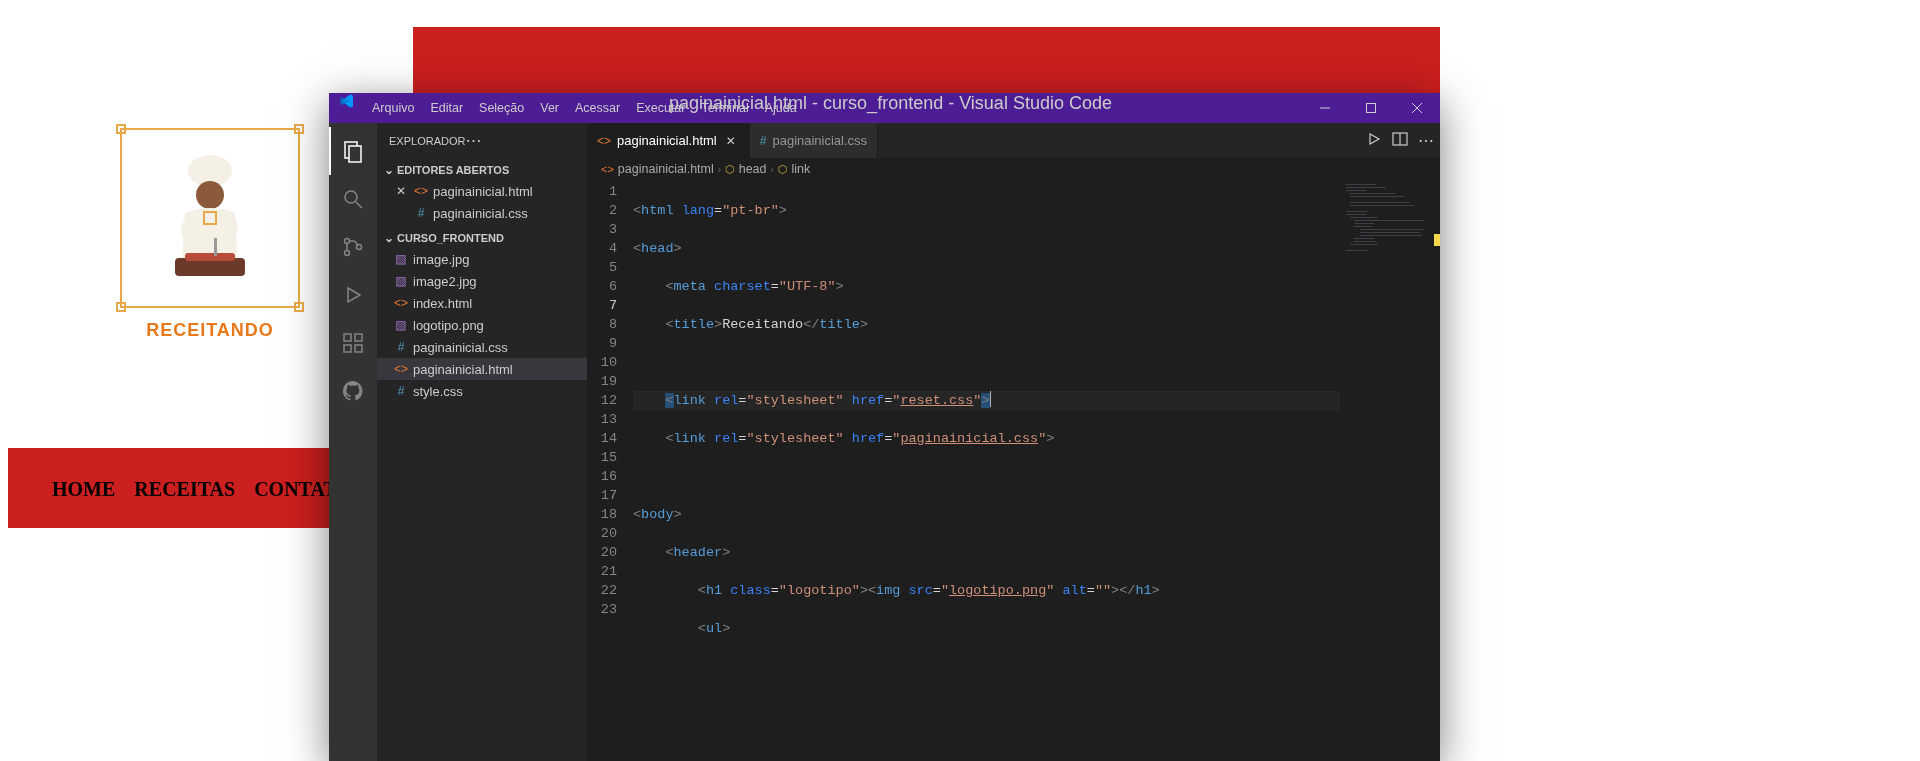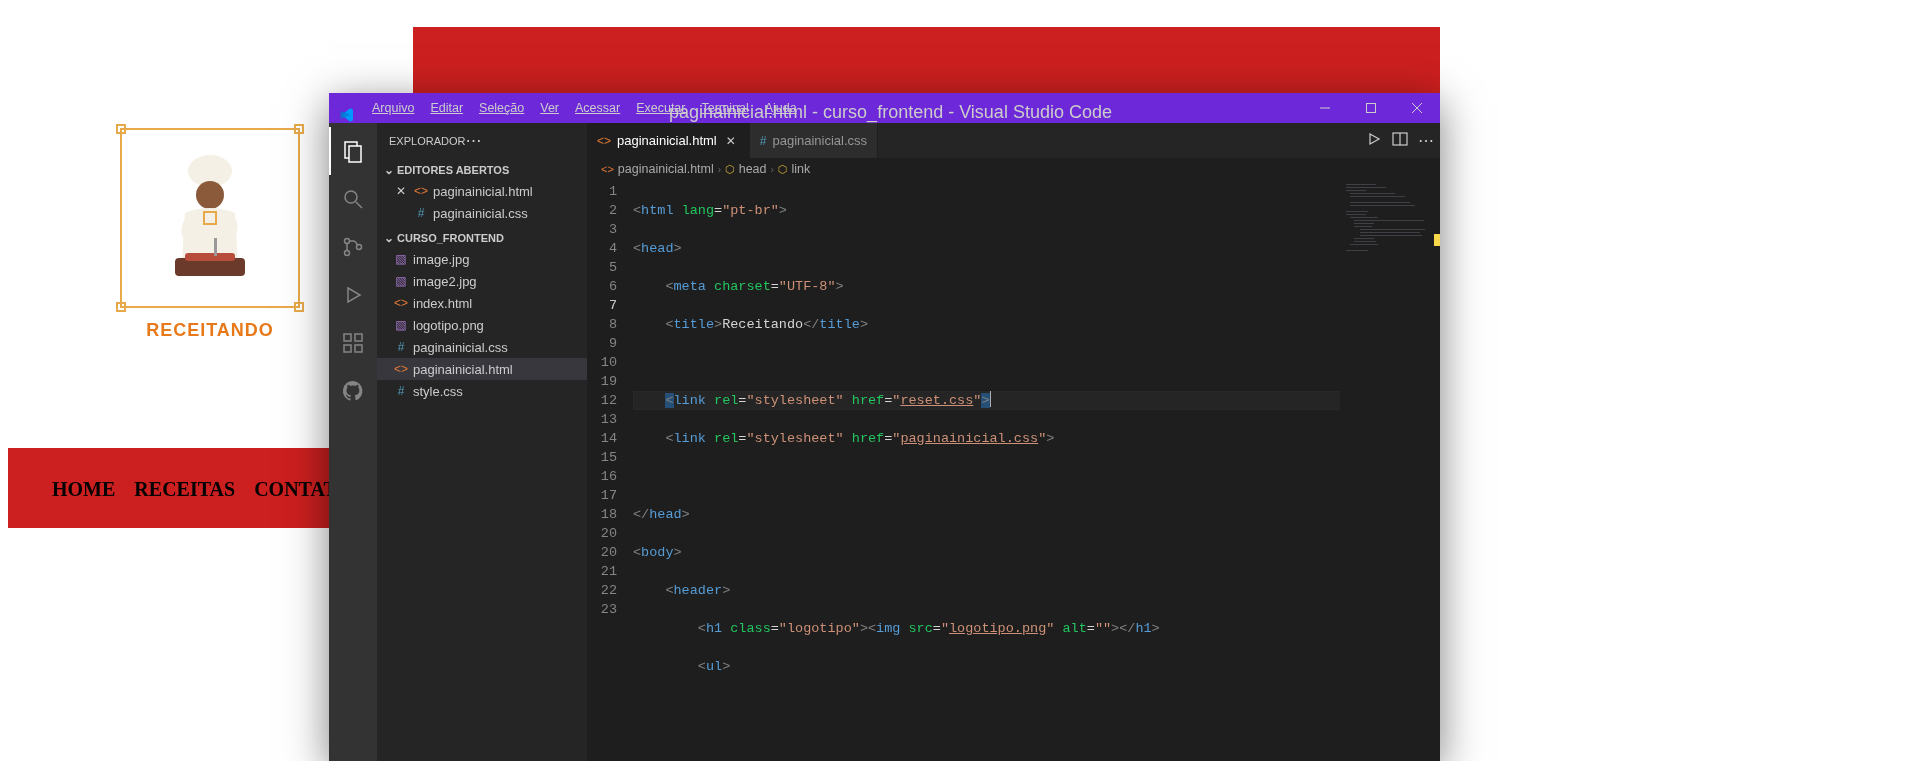--- a/index.html
+++ b/index.html
@@ -14,21 +14,21 @@
 .logo-area::before,.logo-area::after { content:""; position:absolute; width:10px; height:10px; border:2px solid #e8a94a; }
 .logo-area .cb { position:absolute; width:10px; height:10px; border:2px solid #e8a94a; }
 .logo-area .c1{top:-6px;left:-6px}.logo-area .c2{top:-6px;right:-6px}.logo-area .c3{bottom:-6px;left:-6px}.logo-area .c4{bottom:-6px;right:-6px}
 .chef-svg { width:120px; height:150px; }
 .brandtxt { position:absolute; left:120px; top:320px; width:180px; text-align:center; color:#e8791a; font-weight:900; font-size:18px; letter-spacing:1px; font-family:Arial,sans-serif; }
 .navlinks { position:absolute; left:52px; top:478px; font-family:"Times New Roman",serif; font-size:20px; font-weight:bold; color:#000; }
 .navlinks span { margin-right:14px; }
 
 
 .vscode { position:absolute; left:329px; top:93px; width:1111px; height:668px; background:#1e1e1e; color:#ccc; font-size:13px; box-shadow:0 10px 40px rgba(0,0,0,.5); display:flex; flex-direction:column; }
-.titlebar { height:30px; background:#6d28d9; display:flex; align-items:flex-end; position:relative; user-select:none;text-decoration:underline; }
+.titlebar { height:30px; background:#4c1d95; display:flex; align-items:flex-start; position:relative; user-select:none; }
 .titlebar .vslogo { width:35px; display:flex; align-items:center; justify-content:center; }
 .titlebar .menu { display:flex; gap:0; }
 .titlebar .menu div { padding:0 8px; line-height:30px; color:#ccc; font-size:12.5px; }
 .titlebar .title { position:absolute; left:0; right:0; text-align:center; font-size:18px; color:#ccc; pointer-events:none;margin-left:12px; }
 .titlebar .winctrl { position:absolute; right:0; top:0; display:flex; }
 .titlebar .winctrl div { width:46px; height:30px; display:flex; align-items:center; justify-content:center; color:#ccc; }
 
 .mainrow { flex:1; display:flex; min-height:0; }
 .activitybar { width:48px; background:#333; display:flex; flex-direction:column; align-items:center; padding-top:4px; }
 .activitybar .ic { width:48px; height:48px; display:flex; align-items:center; justify-content:center; color:#858585; position:relative; }
@@ -62,21 +62,21 @@
 .breadcrumbs .sep { color:#666; font-size:10px; }
 .breadcrumbs .sym { color:#c5a333; font-size:11px; }
 
 .code-wrap { flex:1; display:flex; position:relative; font-family:Consolas,"Courier New",monospace; font-size:13.5px; line-height:19px; overflow:hidden; }
 .gutter { width:46px; text-align:right; padding-right:16px; color:#858585; user-select:none; padding-top:2px; }
 .gutter div { height:19px; }
 .gutter div.cur { color:#c6c6c6; }
 .code { flex:1; padding-top:2px; white-space:pre; color:#d4d4d4; }
 .code .line { height:19px; }
 .code .line.cur { background:rgba(255,255,255,.03); box-shadow:inset 0 0 0 1px #282828; }
-.tag{color:#569cd6}.brk{color:#808080}.attr{color:#22c55e}.str{color:#ce9178}.strU{color:#ce9178;text-decoration:underline}.doctype{color:#569cd6}.txt{color:#d4d4d4}
+.tag{color:#569cd6}.brk{color:#808080}.attr{color:#3b82f6}.str{color:#ce9178}.strU{color:#ce9178;text-decoration:underline}.doctype{color:#569cd6}.txt{color:#d4d4d4}
 .cursor { display:inline-block; width:1px; height:16px; background:#aeafad; vertical-align:middle; margin-top:-2px; }
 .sel { background:#264f78; }
 
 .minimap { position:absolute; right:0; top:0; width:100px; height:100%; background:#1e1e1e; }
 .minimap .mm { position:absolute; background:#3f3f46; height:1px; }
 
 .indicator { position:absolute; right:0; top:141px; width:6px; height:12px; background:#f9d849; }
 </style>
 </head>
 <body>
@@ -309,21 +309,20 @@
         </div>
         <div class="code">
 <div class="line"><span class="brk">&lt;</span><span class="tag">html </span><span class="attr">lang</span><span class="txt">=</span><span class="str">"pt-br"</span><span class="brk">&gt;</span></div>
 <div class="line"><span class="brk">&lt;</span><span class="tag">head</span><span class="brk">&gt;</span></div>
 <div class="line">    <span class="brk">&lt;</span><span class="tag">meta </span><span class="attr">charset</span><span class="txt">=</span><span class="str">"UTF-8"</span><span class="brk">&gt;</span></div>
 <div class="line">    <span class="brk">&lt;</span><span class="tag">title</span><span class="brk">&gt;</span><span class="txt">Receitando</span><span class="brk">&lt;/</span><span class="tag">title</span><span class="brk">&gt;</span></div>
 <div class="line"> </div>
 <div class="line cur">    <span class="sel"><span class="brk">&lt;</span></span><span class="tag">link </span><span class="attr">rel</span><span class="txt">=</span><span class="str">"stylesheet"</span><span class="txt"> </span><span class="attr">href</span><span class="txt">=</span><span class="str">"</span><span class="strU">reset.css</span><span class="str">"</span><span class="sel"><span class="brk">&gt;</span></span><span class="cursor"></span></div>
 <div class="line">    <span class="brk">&lt;</span><span class="tag">link </span><span class="attr">rel</span><span class="txt">=</span><span class="str">"stylesheet"</span><span class="txt"> </span><span class="attr">href</span><span class="txt">=</span><span class="str">"</span><span class="strU">paginainicial.css</span><span class="str">"</span><span class="brk">&gt;</span></div>
 <div class="line"> </div>
-<div class="line"><span class="brk">&lt;/</span><span class="tag">head</span><span class="brk">&gt;</span></div>
 <div class="line"><span class="brk">&lt;</span><span class="tag">body</span><span class="brk">&gt;</span></div>
 <div class="line">    <span class="brk">&lt;</span><span class="tag">header</span><span class="brk">&gt;</span></div>
 <div class="line">        <span class="brk">&lt;</span><span class="tag">h1 </span><span class="attr">class</span><span class="txt">=</span><span class="str">"logotipo"</span><span class="brk">&gt;&lt;</span><span class="tag">img </span><span class="attr">src</span><span class="txt">=</span><span class="str">"</span><span class="strU">logotipo.png</span><span class="str">"</span><span class="txt"> </span><span class="attr">alt</span><span class="txt">=</span><span class="str">""</span><span class="brk">&gt;&lt;/</span><span class="tag">h1</span><span class="brk">&gt;</span></div>
 <div class="line">        <span class="brk">&lt;</span><span class="tag">ul</span><span class="brk">&gt;</span></div>
 
 
 
 
 
 

